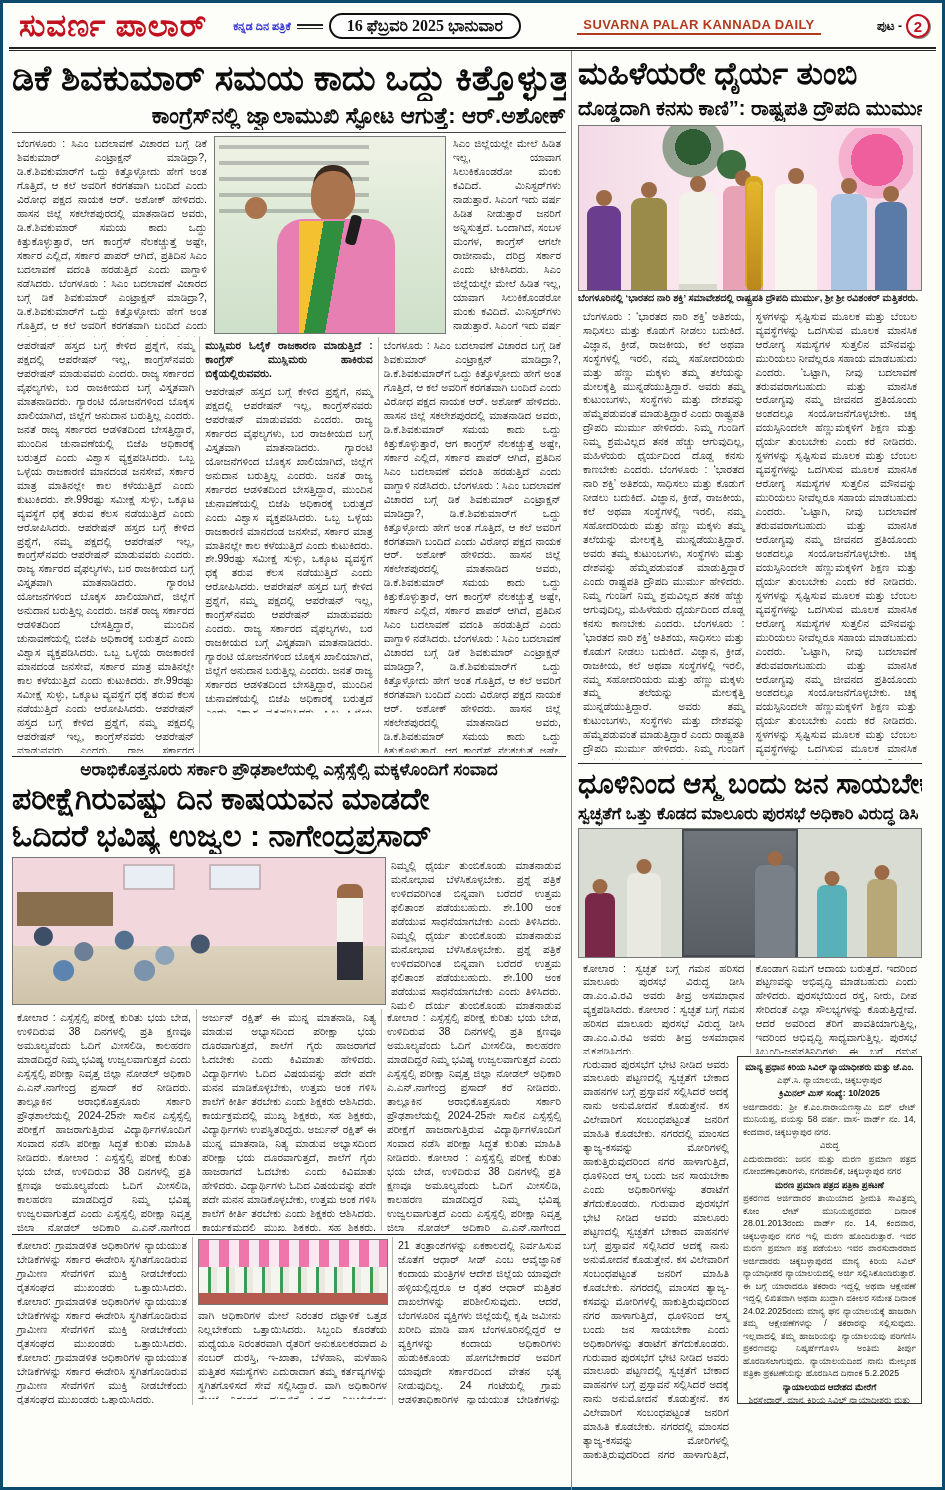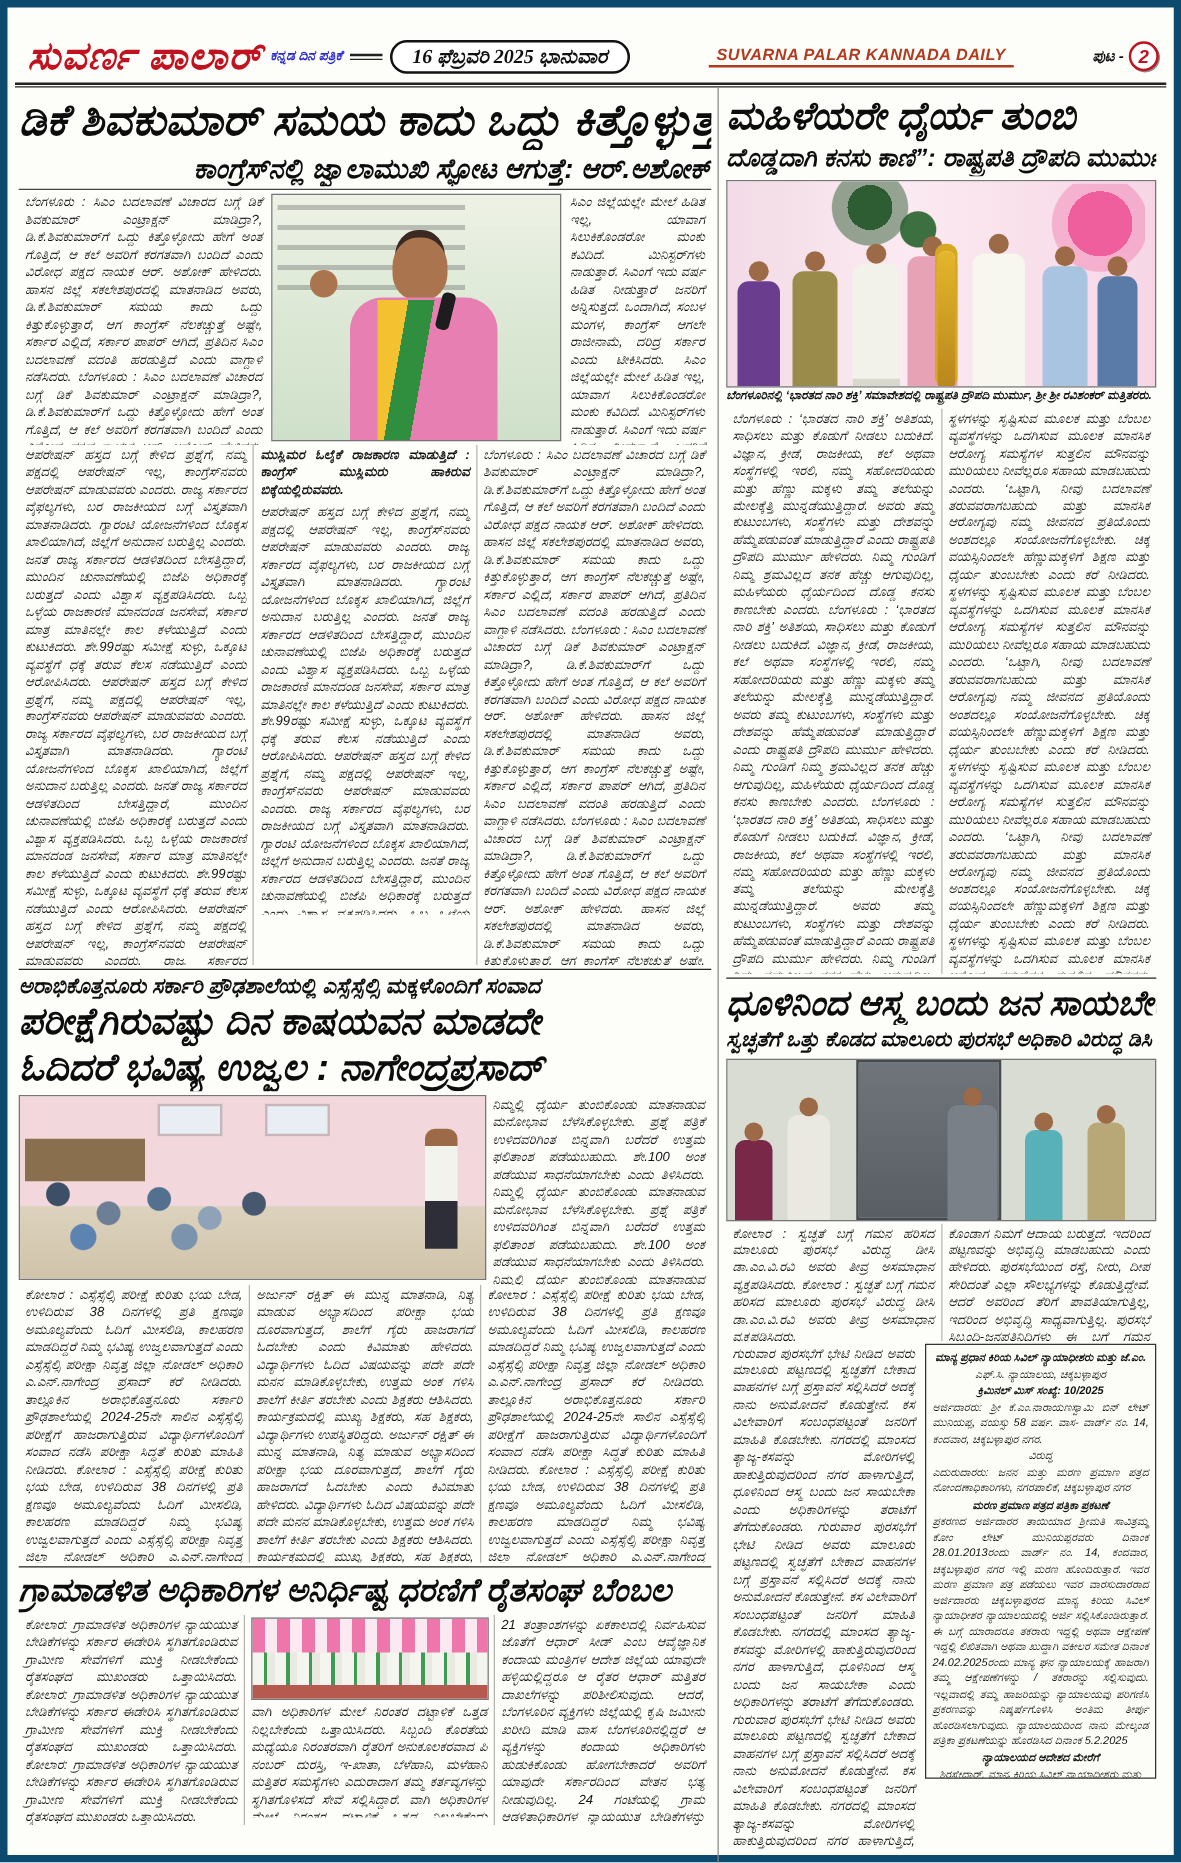--- a/index.html
+++ b/index.html
@@ -1,39 +1,39 @@
 <!DOCTYPE html>
 <html><head>
 <meta charset="utf-8">
 <style>
   * { margin:0; padding:0; box-sizing:border-box; }
   html,body { width:945px; }
   body { height:1490px; background:#ffffff; font-family:"Liberation Sans","DejaVu Sans",sans-serif; color:#111; overflow:hidden; }
-  .page { position:relative; width:945px; height:1490px; background:#fdfdfa; border:6px solid #0c4a6e; padding:16px 2px;font-style:italic; }
+  .page { position:relative; width:945px; height:1490px; background:#fdfdfa; border:3px solid #0c4a6e; padding:0 2px; }
 
   
   .hdr { display:flex; align-items:center; height:44px; padding:2px 10px 0 14px; gap:6px; }
   .mast-title { color:#c1121f; font-weight:bold; font-size:31px; letter-spacing:1px; white-space:nowrap; }
-  .mast-tag { color:#2b2bd0; font-weight:bold; font-size:11px; white-space:nowrap; margin-left:0; }
+  .mast-tag { color:#2b2bd0; font-weight:bold; font-size:11px; white-space:nowrap; margin-left:20px; }
   .hdr-conn { flex:0 0 26px; height:5px; border-top:2px solid #222; border-bottom:1px solid #222; }
   .date-pill { border:2px solid #111; border-radius:18px; padding:2px 16px; font-weight:bold; font-size:16px; white-space:nowrap; background:#fff; font-family:"Liberation Serif","DejaVu Serif",serif; }
   .hdr-mid { flex:1; display:flex; flex-direction:column; align-items:center; min-width:0; }
   .daily { color:#b23a1e; font-weight:bold; font-size:13px; letter-spacing:.4px; white-space:nowrap; border-bottom:2px solid #b23a1e; padding:0 6px 1px; }
   .pageno { display:flex; align-items:center; gap:4px; font-size:12px; font-weight:bold; white-space:nowrap; }
   .pg-circle { display:inline-flex; align-items:center; justify-content:center; width:24px; height:24px; border:2px solid #c1121f; border-radius:50%; color:#c1121f; font-size:15px; font-weight:bold; background:#fff; box-shadow:1px 1px 0 #888; }
   .rule-dbl { height:4px; border-top:2px solid #222; border-bottom:1px solid #222; margin:0 4px; }
 
   
   .cols-wrap { display:flex; height:1440px; }
   .left-block { width:566px; padding:2px 5px 2px 7px; }
   .right-block { width:354px; border-left:1px solid #888; padding:2px 3px 2px 6px; }
 
   h1,h2,h3,h4 { font-weight:bold; color:#0d0d0d; }
   .nowrap { white-space:nowrap; overflow:hidden; }
-  .kicker { font-size:17px; font-weight:bold; text-align:left; margin:3px 0 1px; }
+  .kicker { font-size:17px; font-weight:bold; text-align:center; margin:3px 0 1px; }
   .thinrule { border-top:1px solid #444; margin:2px 0; }
   .secrule { border-top:1.5px solid #222; margin:3px 0 2px; }
 
   .bodytxt { font-size:10.5px; line-height:1.33; text-align:justify; color:#141414; overflow:hidden; }
   .cap { font-size:9.5px; font-weight:bold; line-height:1.25; text-align:justify; color:#111; overflow:hidden; }
 
   .flexrow { display:flex; }
   .col { overflow:hidden; }
   .col + .col { border-left:1px solid #b5b5ad; }
   .pad { padding:2px 5px; }
@@ -170,21 +170,20 @@
         <div class="flexrow" style="height:222px;">
           <div class="col bodytxt pad" style="flex:1;">ಕೋಲಾರ : ಎಸ್ಸೆಸ್ಸೆಲ್ಸಿ ಪರೀಕ್ಷೆ ಕುರಿತು ಭಯ ಬೇಡ, ಉಳಿದಿರುವ 38 ದಿನಗಳಲ್ಲಿ ಪ್ರತಿ ಕ್ಷಣವೂ ಅಮೂಲ್ಯವೆಂದು ಓದಿಗೆ ಮೀಸಲಿಡಿ, ಕಾಲಹರಣ ಮಾಡದಿದ್ದರೆ ನಿಮ್ಮ ಭವಿಷ್ಯ ಉಜ್ವಲವಾಗುತ್ತದೆ ಎಂದು ಎಸ್ಸೆಸ್ಸೆಲ್ಸಿ ಪರೀಕ್ಷಾ ನಿವೃತ್ತ ಜಿಲ್ಲಾ ನೋಡಲ್ ಅಧಿಕಾರಿ ಎ.ಎನ್.ನಾಗೇಂದ್ರ ಪ್ರಸಾದ್ ಕರೆ ನೀಡಿದರು. ತಾಲ್ಲೂಕಿನ ಅರಾಭಿಕೊತ್ತನೂರು ಸರ್ಕಾರಿ ಪ್ರೌಢಶಾಲೆಯಲ್ಲಿ 2024-25ನೇ ಸಾಲಿನ ಎಸ್ಸೆಸ್ಸೆಲ್ಸಿ ಪರೀಕ್ಷೆಗೆ ಹಾಜರಾಗುತ್ತಿರುವ ವಿದ್ಯಾರ್ಥಿಗಳೊಂದಿಗೆ ಸಂವಾದ ನಡೆಸಿ ಪರೀಕ್ಷಾ ಸಿದ್ಧತೆ ಕುರಿತು ಮಾಹಿತಿ ನೀಡಿದರು. ಕೋಲಾರ : ಎಸ್ಸೆಸ್ಸೆಲ್ಸಿ ಪರೀಕ್ಷೆ ಕುರಿತು ಭಯ ಬೇಡ, ಉಳಿದಿರುವ 38 ದಿನಗಳಲ್ಲಿ ಪ್ರತಿ ಕ್ಷಣವೂ ಅಮೂಲ್ಯವೆಂದು ಓದಿಗೆ ಮೀಸಲಿಡಿ, ಕಾಲಹರಣ ಮಾಡದಿದ್ದರೆ ನಿಮ್ಮ ಭವಿಷ್ಯ ಉಜ್ವಲವಾಗುತ್ತದೆ ಎಂದು ಎಸ್ಸೆಸ್ಸೆಲ್ಸಿ ಪರೀಕ್ಷಾ ನಿವೃತ್ತ ಜಿಲ್ಲಾ ನೋಡಲ್ ಅಧಿಕಾರಿ ಎ.ಎನ್.ನಾಗೇಂದ್ರ ಪ್ರಸಾದ್ ಕರೆ ನೀಡಿದರು. ತಾಲ್ಲೂಕಿನ ಅರಾಭಿಕೊತ್ತನೂರು ಸರ್ಕಾರಿ ಪ್ರೌಢಶಾಲೆಯಲ್ಲಿ 2024-25ನೇ ಸಾಲಿನ ಎಸ್ಸೆಸ್ಸೆಲ್ಸಿ ಪರೀಕ್ಷೆಗೆ ಹಾಜರಾಗುತ್ತಿರುವ ವಿದ್ಯಾರ್ಥಿಗಳೊಂದಿಗೆ ಸಂವಾದ ನಡೆಸಿ ಪರೀಕ್ಷಾ ಸಿದ್ಧತೆ ಕುರಿತು ಮಾಹಿತಿ ನೀಡಿದರು.</div>
           <div class="col bodytxt pad" style="flex:1;">ಅರ್ಜುನ್ ರಕ್ಷಿತ್ ಈ ಮುನ್ನ ಮಾತನಾಡಿ, ನಿತ್ಯ ಮಾಡುವ ಅಭ್ಯಾಸದಿಂದ ಪರೀಕ್ಷಾ ಭಯ ದೂರವಾಗುತ್ತದೆ, ಶಾಲೆಗೆ ಗೈರು ಹಾಜರಾಗದೆ ಓದಬೇಕು ಎಂದು ಕಿವಿಮಾತು ಹೇಳಿದರು. ವಿದ್ಯಾರ್ಥಿಗಳು ಓದಿದ ವಿಷಯವನ್ನು ಪದೇ ಪದೇ ಮನನ ಮಾಡಿಕೊಳ್ಳಬೇಕು, ಉತ್ತಮ ಅಂಕ ಗಳಿಸಿ ಶಾಲೆಗೆ ಕೀರ್ತಿ ತರಬೇಕು ಎಂದು ಶಿಕ್ಷಕರು ಆಶಿಸಿದರು. ಕಾರ್ಯಕ್ರಮದಲ್ಲಿ ಮುಖ್ಯ ಶಿಕ್ಷಕರು, ಸಹ ಶಿಕ್ಷಕರು, ವಿದ್ಯಾರ್ಥಿಗಳು ಉಪಸ್ಥಿತರಿದ್ದರು. ಅರ್ಜುನ್ ರಕ್ಷಿತ್ ಈ ಮುನ್ನ ಮಾತನಾಡಿ, ನಿತ್ಯ ಮಾಡುವ ಅಭ್ಯಾಸದಿಂದ ಪರೀಕ್ಷಾ ಭಯ ದೂರವಾಗುತ್ತದೆ, ಶಾಲೆಗೆ ಗೈರು ಹಾಜರಾಗದೆ ಓದಬೇಕು ಎಂದು ಕಿವಿಮಾತು ಹೇಳಿದರು. ವಿದ್ಯಾರ್ಥಿಗಳು ಓದಿದ ವಿಷಯವನ್ನು ಪದೇ ಪದೇ ಮನನ ಮಾಡಿಕೊಳ್ಳಬೇಕು, ಉತ್ತಮ ಅಂಕ ಗಳಿಸಿ ಶಾಲೆಗೆ ಕೀರ್ತಿ ತರಬೇಕು ಎಂದು ಶಿಕ್ಷಕರು ಆಶಿಸಿದರು. ಕಾರ್ಯಕ್ರಮದಲ್ಲಿ ಮುಖ್ಯ ಶಿಕ್ಷಕರು, ಸಹ ಶಿಕ್ಷಕರು, ವಿದ್ಯಾರ್ಥಿಗಳು ಉಪಸ್ಥಿತರಿದ್ದರು.</div>
           <div class="col bodytxt pad" style="flex:1;">ಕೋಲಾರ : ಎಸ್ಸೆಸ್ಸೆಲ್ಸಿ ಪರೀಕ್ಷೆ ಕುರಿತು ಭಯ ಬೇಡ, ಉಳಿದಿರುವ 38 ದಿನಗಳಲ್ಲಿ ಪ್ರತಿ ಕ್ಷಣವೂ ಅಮೂಲ್ಯವೆಂದು ಓದಿಗೆ ಮೀಸಲಿಡಿ, ಕಾಲಹರಣ ಮಾಡದಿದ್ದರೆ ನಿಮ್ಮ ಭವಿಷ್ಯ ಉಜ್ವಲವಾಗುತ್ತದೆ ಎಂದು ಎಸ್ಸೆಸ್ಸೆಲ್ಸಿ ಪರೀಕ್ಷಾ ನಿವೃತ್ತ ಜಿಲ್ಲಾ ನೋಡಲ್ ಅಧಿಕಾರಿ ಎ.ಎನ್.ನಾಗೇಂದ್ರ ಪ್ರಸಾದ್ ಕರೆ ನೀಡಿದರು. ತಾಲ್ಲೂಕಿನ ಅರಾಭಿಕೊತ್ತನೂರು ಸರ್ಕಾರಿ ಪ್ರೌಢಶಾಲೆಯಲ್ಲಿ 2024-25ನೇ ಸಾಲಿನ ಎಸ್ಸೆಸ್ಸೆಲ್ಸಿ ಪರೀಕ್ಷೆಗೆ ಹಾಜರಾಗುತ್ತಿರುವ ವಿದ್ಯಾರ್ಥಿಗಳೊಂದಿಗೆ ಸಂವಾದ ನಡೆಸಿ ಪರೀಕ್ಷಾ ಸಿದ್ಧತೆ ಕುರಿತು ಮಾಹಿತಿ ನೀಡಿದರು. ಕೋಲಾರ : ಎಸ್ಸೆಸ್ಸೆಲ್ಸಿ ಪರೀಕ್ಷೆ ಕುರಿತು ಭಯ ಬೇಡ, ಉಳಿದಿರುವ 38 ದಿನಗಳಲ್ಲಿ ಪ್ರತಿ ಕ್ಷಣವೂ ಅಮೂಲ್ಯವೆಂದು ಓದಿಗೆ ಮೀಸಲಿಡಿ, ಕಾಲಹರಣ ಮಾಡದಿದ್ದರೆ ನಿಮ್ಮ ಭವಿಷ್ಯ ಉಜ್ವಲವಾಗುತ್ತದೆ ಎಂದು ಎಸ್ಸೆಸ್ಸೆಲ್ಸಿ ಪರೀಕ್ಷಾ ನಿವೃತ್ತ ಜಿಲ್ಲಾ ನೋಡಲ್ ಅಧಿಕಾರಿ ಎ.ಎನ್.ನಾಗೇಂದ್ರ ಪ್ರಸಾದ್ ಕರೆ ನೀಡಿದರು. ತಾಲ್ಲೂಕಿನ ಅರಾಭಿಕೊತ್ತನೂರು ಸರ್ಕಾರಿ ಪ್ರೌಢಶಾಲೆಯಲ್ಲಿ 2024-25ನೇ ಸಾಲಿನ ಎಸ್ಸೆಸ್ಸೆಲ್ಸಿ ಪರೀಕ್ಷೆಗೆ ಹಾಜರಾಗುತ್ತಿರುವ ವಿದ್ಯಾರ್ಥಿಗಳೊಂದಿಗೆ ಸಂವಾದ ನಡೆಸಿ ಪರೀಕ್ಷಾ ಸಿದ್ಧತೆ ಕುರಿತು ಮಾಹಿತಿ ನೀಡಿದರು.</div>
         </div>
       </article>
 
       <div class="secrule"></div>
 
       <article>
-        <h2 class="nowrap" style="font-size:26px; line-height:1.3;">ಗ್ರಾಮಾಡಳಿತ ಅಧಿಕಾರಿಗಳ ಅನಿರ್ಧಿಷ್ಟ ಧರಣಿಗೆ ರೈತಸಂಘ ಬೆಂಬಲ</h2>
 
         <div class="flexrow" style="height:168px; margin-top:2px;">
           <div class="col bodytxt pad" style="width:180px;">ಕೋಲಾರ: ಗ್ರಾಮಾಡಳಿತ ಅಧಿಕಾರಿಗಳ ನ್ಯಾಯಯುತ ಬೇಡಿಕೆಗಳನ್ನು ಸರ್ಕಾರ ಈಡೇರಿಸಿ ಸ್ಥಗಿತಗೊಂಡಿರುವ ಗ್ರಾಮೀಣ ಸೇವೆಗಳಿಗೆ ಮುಕ್ತಿ ನೀಡಬೇಕೆಂದು ರೈತಸಂಘದ ಮುಖಂಡರು ಒತ್ತಾಯಿಸಿದರು. ಕೋಲಾರ: ಗ್ರಾಮಾಡಳಿತ ಅಧಿಕಾರಿಗಳ ನ್ಯಾಯಯುತ ಬೇಡಿಕೆಗಳನ್ನು ಸರ್ಕಾರ ಈಡೇರಿಸಿ ಸ್ಥಗಿತಗೊಂಡಿರುವ ಗ್ರಾಮೀಣ ಸೇವೆಗಳಿಗೆ ಮುಕ್ತಿ ನೀಡಬೇಕೆಂದು ರೈತಸಂಘದ ಮುಖಂಡರು ಒತ್ತಾಯಿಸಿದರು. ಕೋಲಾರ: ಗ್ರಾಮಾಡಳಿತ ಅಧಿಕಾರಿಗಳ ನ್ಯಾಯಯುತ ಬೇಡಿಕೆಗಳನ್ನು ಸರ್ಕಾರ ಈಡೇರಿಸಿ ಸ್ಥಗಿತಗೊಂಡಿರುವ ಗ್ರಾಮೀಣ ಸೇವೆಗಳಿಗೆ ಮುಕ್ತಿ ನೀಡಬೇಕೆಂದು ರೈತಸಂಘದ ಮುಖಂಡರು ಒತ್ತಾಯಿಸಿದರು.</div>
           <div class="col" style="width:200px;">
             <div class="photo" style="width:190px; height:66px; margin:2px auto 2px;">
               <div class="pro-banner"></div>
               <div class="pro-people"></div>
               <div class="pro-carpet"></div>
             </div>
             <div class="bodytxt pad" style="height:92px;">ವಾಗಿ ಅಧಿಕಾರಿಗಳ ಮೇಲೆ ನಿರಂತರ ದಟ್ಟಾಳಿಕೆ ಒತ್ತಡ ನಿಲ್ಲಬೇಕೆಂದು ಒತ್ತಾಯಿಸಿದರು. ಸಿಬ್ಬಂದಿ ಕೊರತೆಯ ಮಧ್ಯೆಯೂ ನಿರಂತರವಾಗಿ ರೈತರಿಗೆ ಅನುಕೂಲಕರವಾದ ಪಿ ನಂಬರ್ ದುರಸ್ತಿ, ಇ-ಖಾತಾ, ಬೆಳೆಹಾನಿ, ಮಳೆಹಾನಿ ಮತ್ತಿತರ ಸಮಸ್ಯೆಗಳು ಎದುರಾದಾಗ ತಮ್ಮ ಕರ್ತವ್ಯಗಳನ್ನು ಸ್ಥಗಿತಗೊಳಿಸದೆ ಸೇವೆ ಸಲ್ಲಿಸಿದ್ದಾರೆ. ವಾಗಿ ಅಧಿಕಾರಿಗಳ ಮೇಲೆ ನಿರಂತರ ದಟ್ಟಾಳಿಕೆ ಒತ್ತಡ ನಿಲ್ಲಬೇಕೆಂದು ಒತ್ತಾಯಿಸಿದರು. ಸಿಬ್ಬಂದಿ ಕೊರತೆಯ ಮಧ್ಯೆಯೂ ನಿರಂತರವಾಗಿ ರೈತರಿಗೆ ಅನುಕೂಲಕರವಾದ ಪಿ ನಂಬರ್ ದುರಸ್ತಿ, ಇ-ಖಾತಾ, ಬೆಳೆಹಾನಿ, ಮಳೆಹಾನಿ ಮತ್ತಿತರ ಸಮಸ್ಯೆಗಳು ಎದುರಾದಾಗ ತಮ್ಮ ಕರ್ತವ್ಯಗಳನ್ನು ಸ್ಥಗಿತಗೊಳಿಸದೆ ಸೇವೆ ಸಲ್ಲಿಸಿದ್ದಾರೆ.</div>

